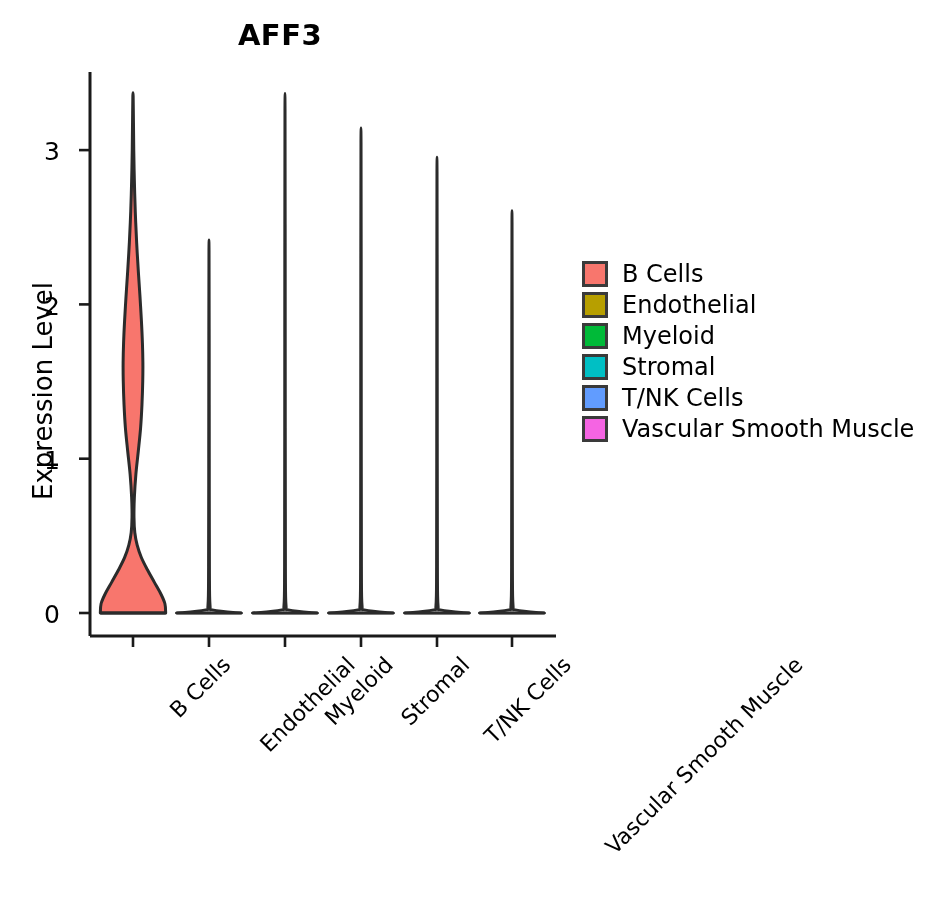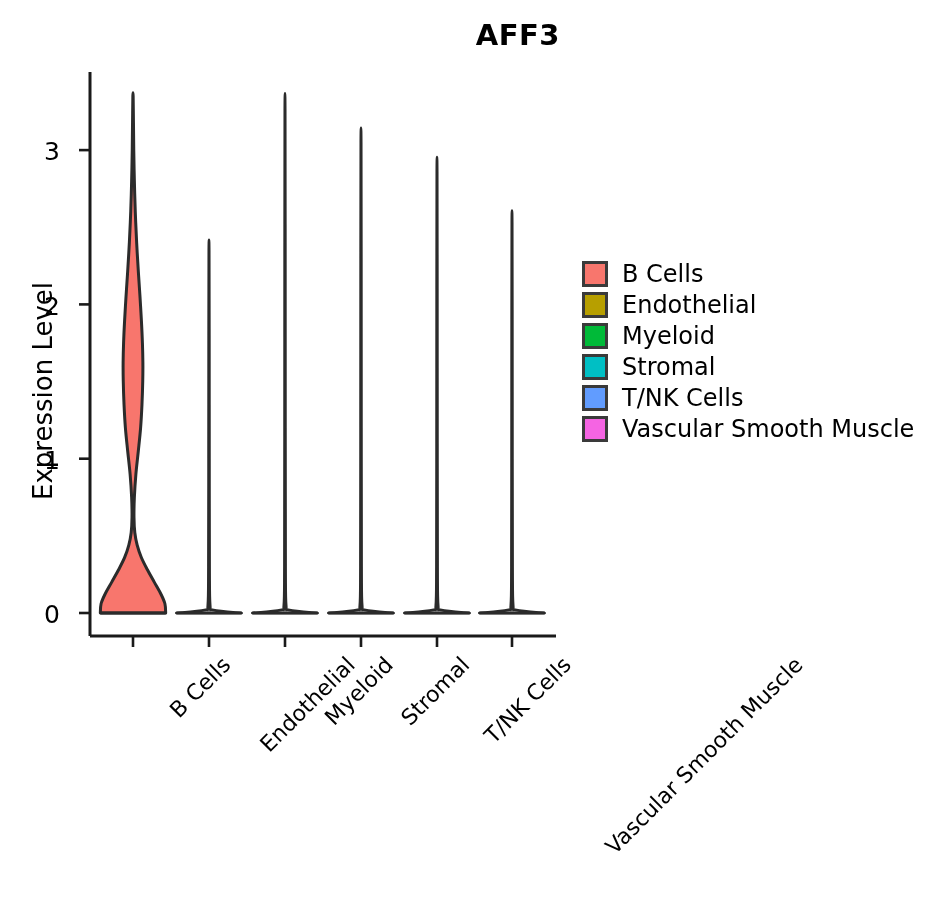--- a/index.html
+++ b/index.html
@@ -20,21 +20,21 @@
     position: absolute;
     left: 0; top: 0;
     width: 944px;
     height: 900px;
   }
   #plot-title {
     position: absolute;
     left: 0;
     top: 18px;
     width: 560px;
-    text-align: right;
+    text-align: center;
     font-size: 29px;
     font-weight: bold;
     letter-spacing: 0.5px;
     font-family: "DejaVu Sans", sans-serif;
   }
   #ylabel {
     position: absolute;
     transform-origin: 0 0;
     transform: translate(28px, 500px) rotate(-90deg);
     font-size: 26px;

